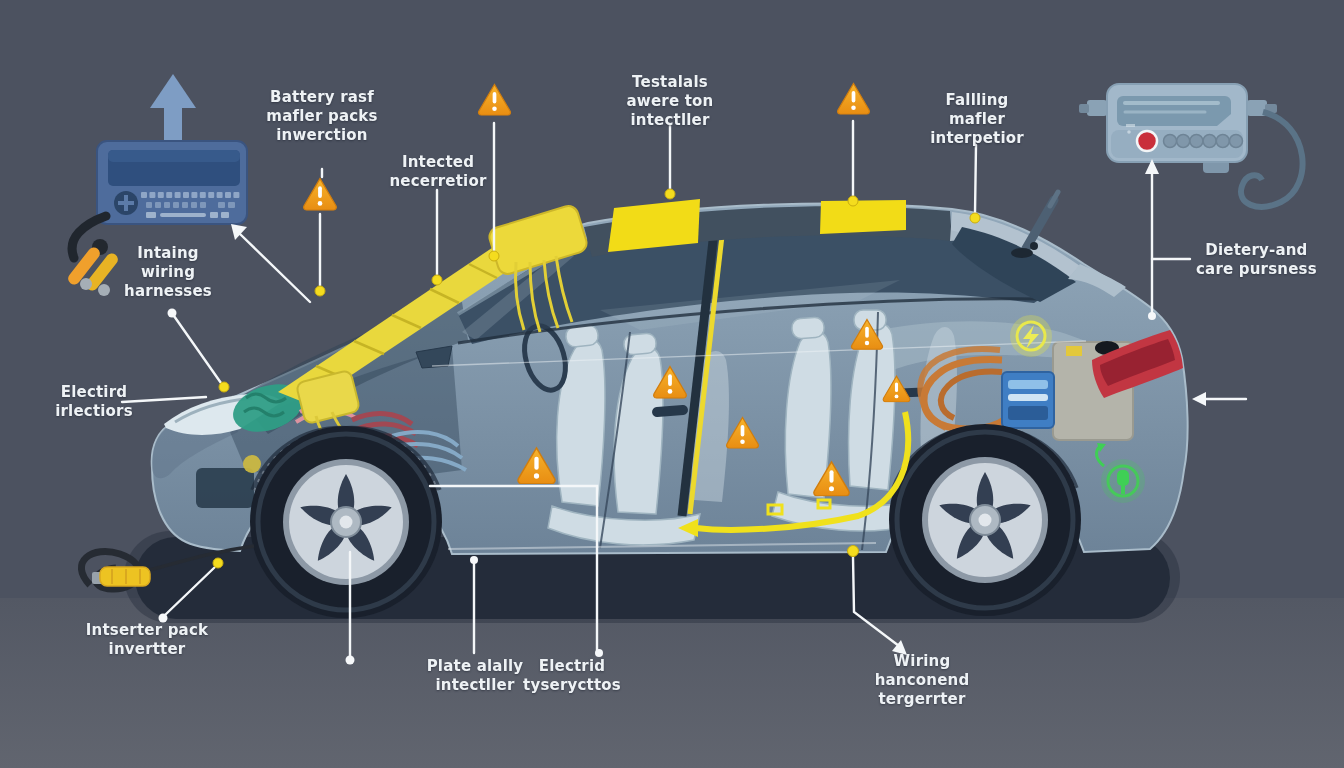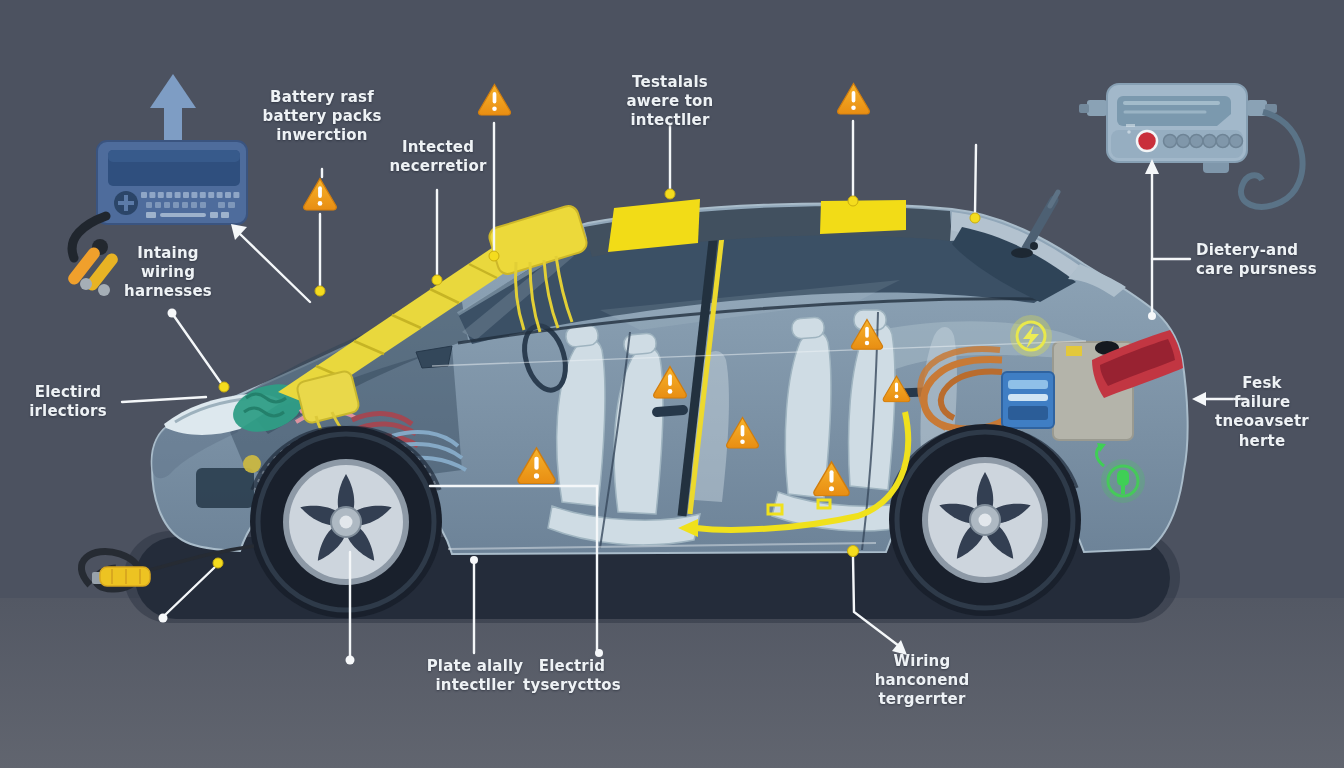--- a/index.html
+++ b/index.html
@@ -3,21 +3,21 @@
 <meta charset="utf-8">
 <style>
   html,body{margin:0;padding:0;background:#3b404c;}
   .stage{position:relative;width:1344px;height:768px;overflow:hidden;
          background:#4c5260;font-family:"DejaVu Sans","Liberation Sans",sans-serif;}
   .scene{position:absolute;left:0;top:0;}
   .label{position:absolute;transform:translateX(-50%);text-align:center;
          color:#eef2f5;font-weight:700;font-size:15px;line-height:1.28;
          white-space:pre-line;letter-spacing:.2px;
          text-shadow:0 1px 2px rgba(30,35,48,.55);}
-  .label.align-left{transform:none;text-align:left;}
+  .label.align-left{transform:none;text-align:center;}
 </style>
 </head>
 <body>
 
 <div class="stage">
 
 <svg class="scene" width="1344" height="768" viewBox="0 0 1344 768">
   <defs>
     <linearGradient id="bodyGrad" x1="0" y1="0" x2="0" y2="1">
       <stop offset="0" stop-color="#93a9bb"></stop>
@@ -352,37 +352,39 @@
     <use href="#warnTri" x="651" y="364" width="38" height="34.5"></use>
     <use href="#warnTri" x="724" y="415" width="37" height="33.6"></use>
     <use href="#warnTri" x="849" y="317" width="36" height="32.7"></use>
     <use href="#warnTri" x="515" y="445" width="43" height="39"></use>
     <use href="#warnTri" x="811" y="459" width="41" height="37.3"></use>
     <use href="#warnTri" x="881" y="374" width="31" height="28.2"></use>
   </g>
 </svg>
 
 <div class="label" style="left:322px;top:88px">Battery rasf
-battery packs
+mafler packs
 inwerction</div>
-<div class="label" style="left:438px;top:138px">Intected
+<div class="label" style="left:438px;top:153px">Intected
 necerretior</div>
 <div class="label" style="left:670px;top:73px">Testalals
 awere ton
 intectller</div>
+<div class="label" style="left:977px;top:91px">Fallling
+mafler
+interpetior</div>
 <div class="label align-left" style="left:1196px;top:241px">Dietery-and
 care pursness</div>
-<div class="label" style="left:1262px;top:374px">Fesk failure
-tneoavsetr
-herte</div>
 <div class="label" style="left:168px;top:244px">Intaing
 wiring
 harnesses</div>
-<div class="label" style="left:68px;top:383px">Electird
+<div class="label" style="left:94px;top:383px">Electird
 irlectiors</div>
+<div class="label" style="left:147px;top:621px">Intserter pack
+invertter</div>
 <div class="label" style="left:475px;top:657px">Plate alally
 intectller</div>
 <div class="label" style="left:572px;top:657px">Electrid
 tyserycttos</div>
 <div class="label" style="left:922px;top:652px">Wiring
 hanconend
 tergerrter</div>
 
 </div>
 

